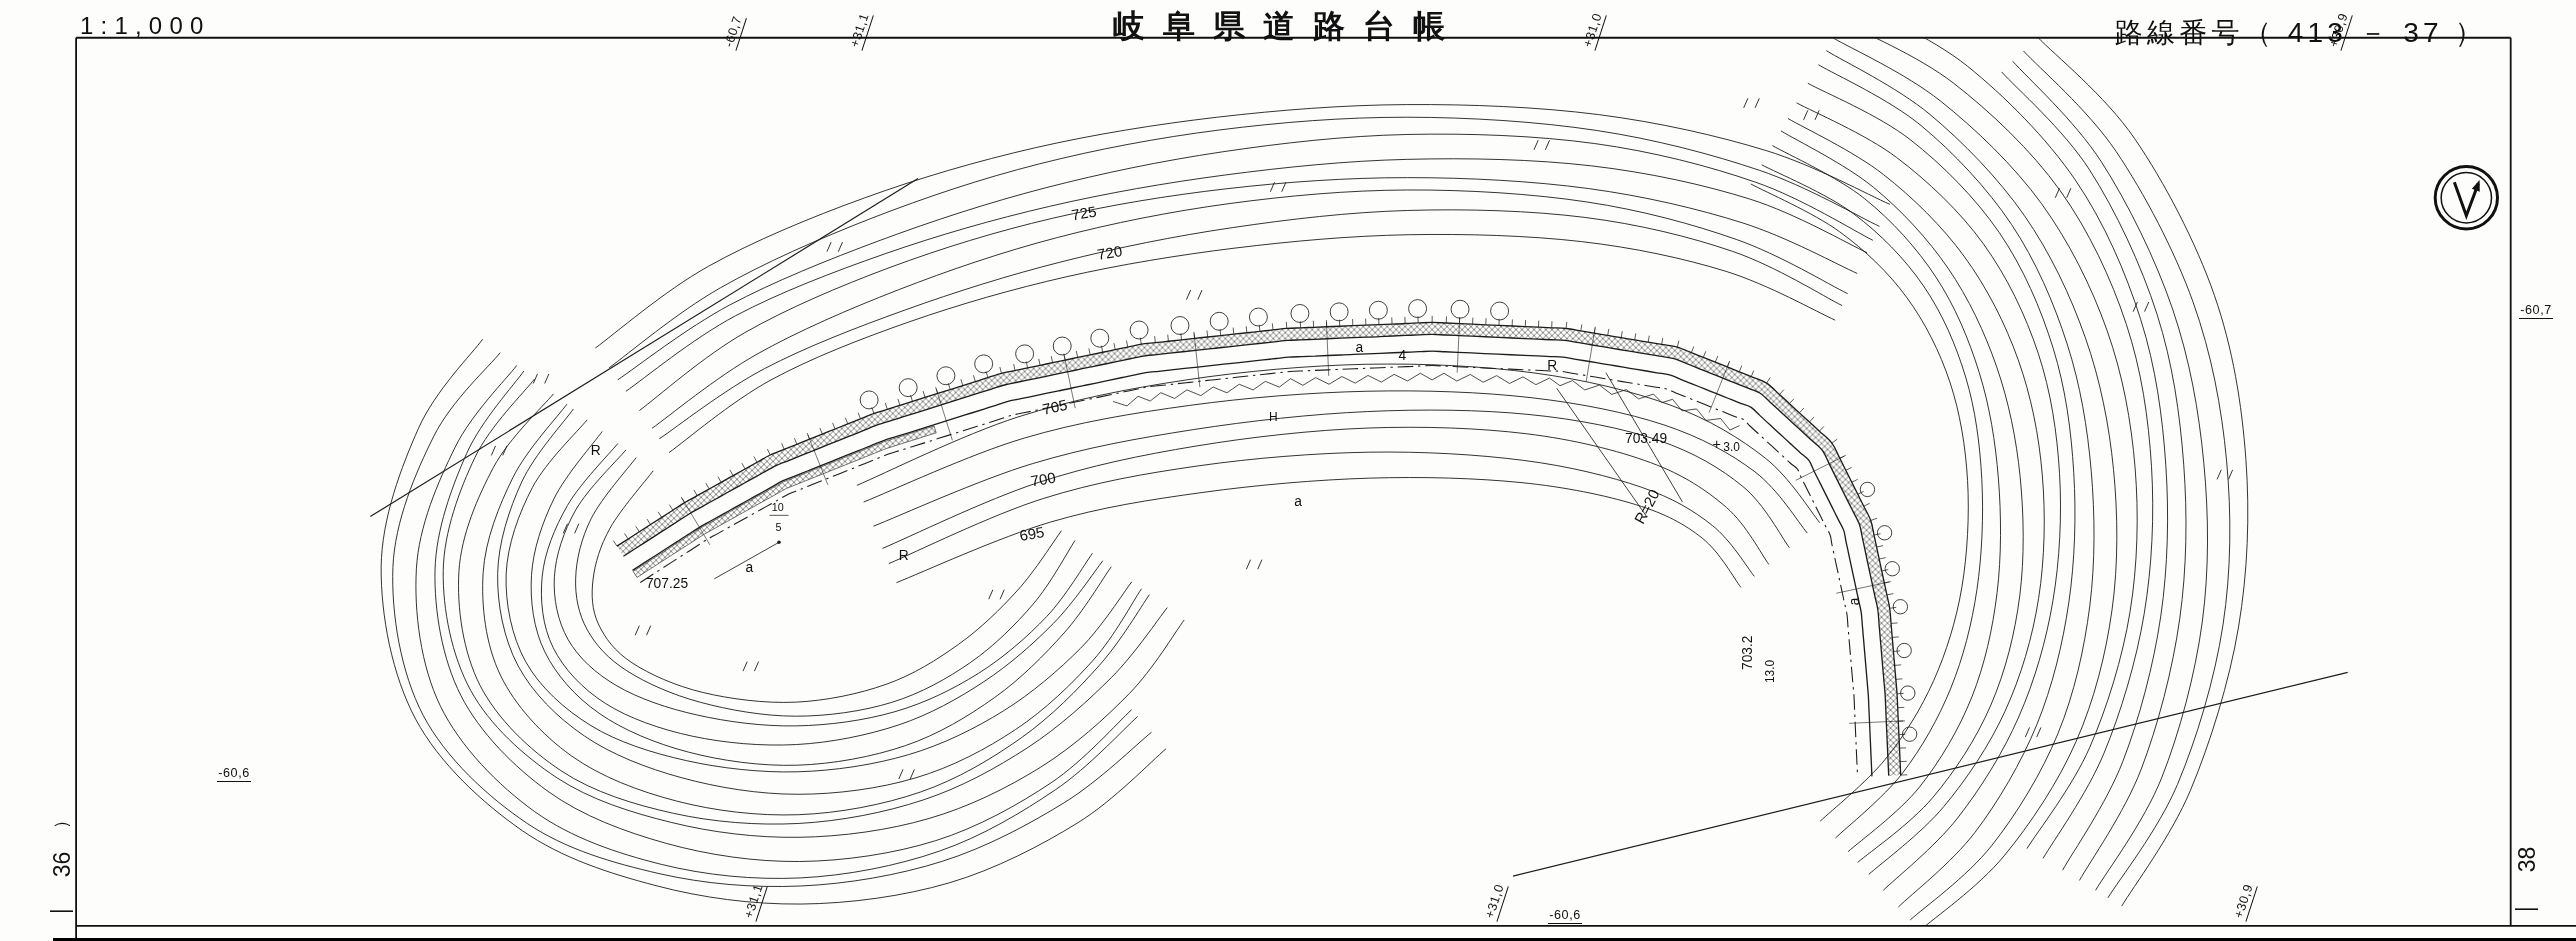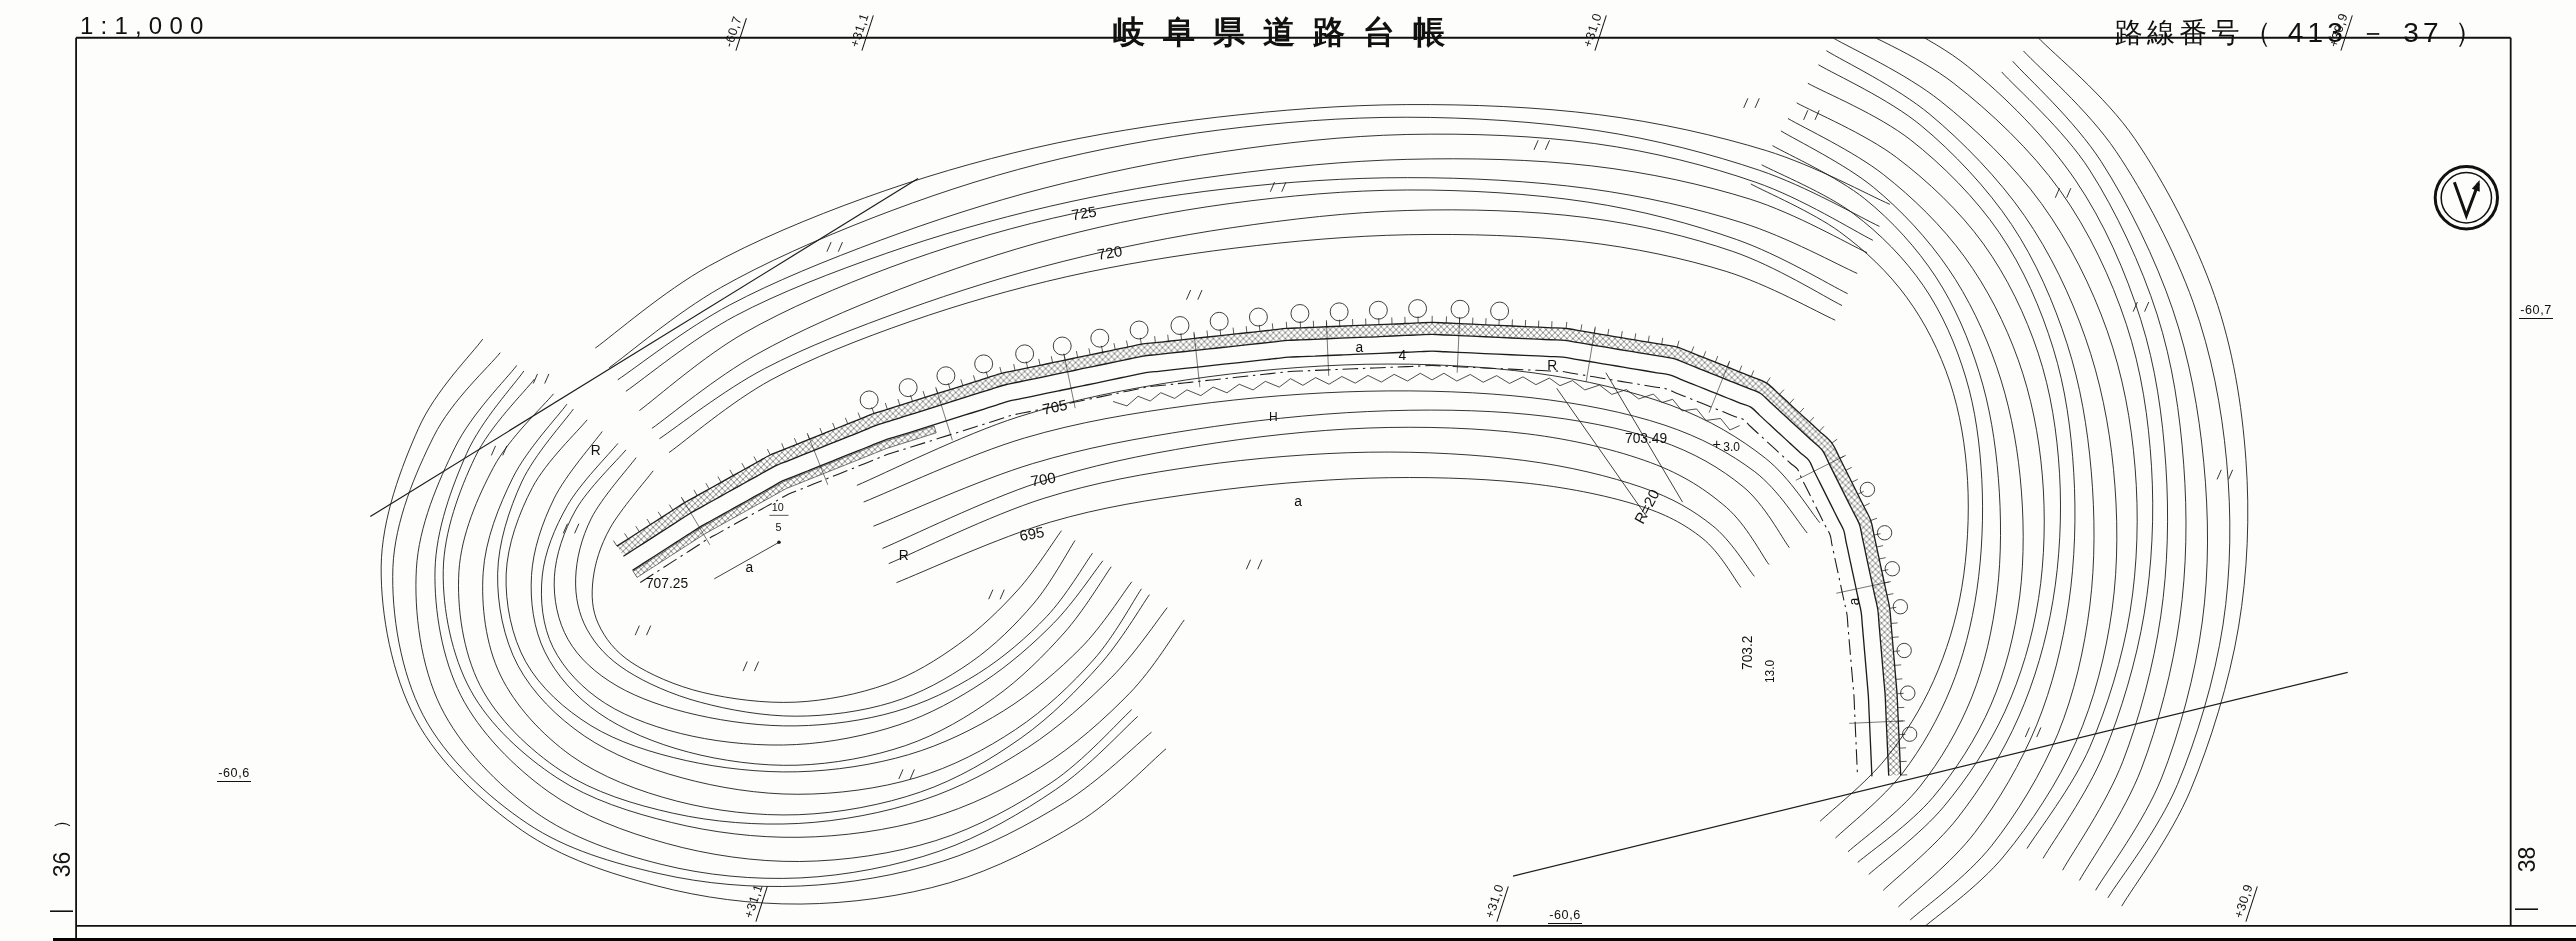--- a/index.html
+++ b/index.html
@@ -1,21 +1,21 @@
 <!DOCTYPE html>
 <html style="font-size:9.6px"><head>
 <meta charset="utf-8">
 <style>
   html,body{margin:0;padding:0;}
   body{
     width:2576px;height:942px;position:relative;background:#fdfdfb;
     font-family:"Liberation Sans","DejaVu Sans",sans-serif;color:#111;overflow:hidden;
   }
   .hdr-scale{position:absolute;left:80px;top:12px;font-size:24px;letter-spacing:7.2px;white-space:nowrap;}
-  .hdr-title{position:absolute;left:50%;top:11px;transform:translateX(-50%);font-size:32px;font-weight:bold;letter-spacing:18px;white-space:nowrap;}
+  .hdr-title{position:absolute;left:50%;top:5px;transform:translateX(-50%);font-size:32px;font-weight:bold;letter-spacing:18px;white-space:nowrap;}
   .hdr-route{position:absolute;right:89px;top:14.4px;font-size:28px;letter-spacing:4.2px;white-space:nowrap;}
   #map-svg{position:absolute;left:0;top:0;}
   #edge-layer{position:absolute;left:0;top:0;width:2576px;height:942px;pointer-events:none;}
   .edge-label{
     position:absolute;font-size:12.6px;letter-spacing:0.6px;white-space:nowrap;
     border-bottom:1.2px solid #111;padding:0 1.2px 0.6px;transform-origin:left bottom;background:transparent;
   }
   .sheet-num{position:absolute;font-size:23px;white-space:nowrap;}
   .rot90{transform:rotate(-90deg);transform-origin:center center;}
   .page-edge{position:absolute;left:53px;right:0;bottom:0;height:4.2px;background:#000;}

